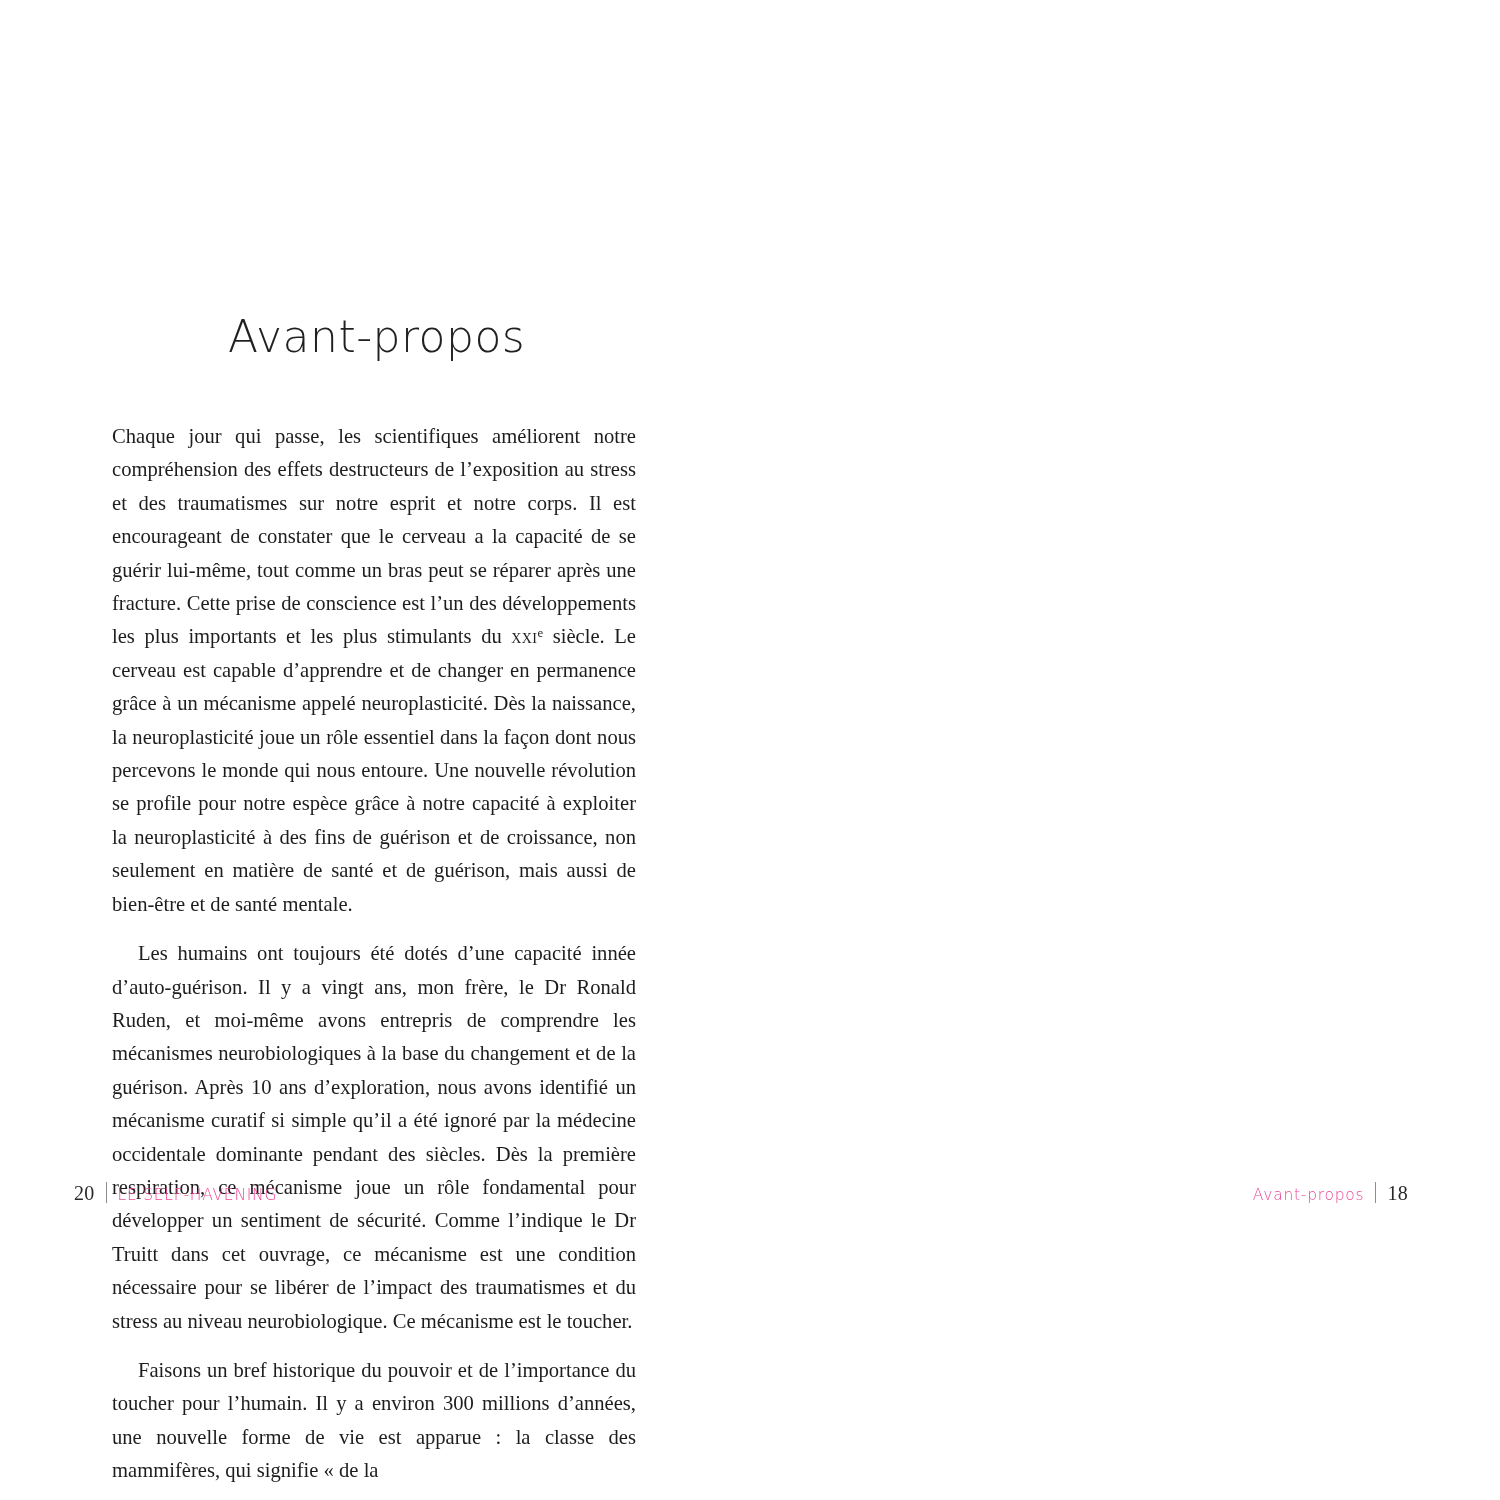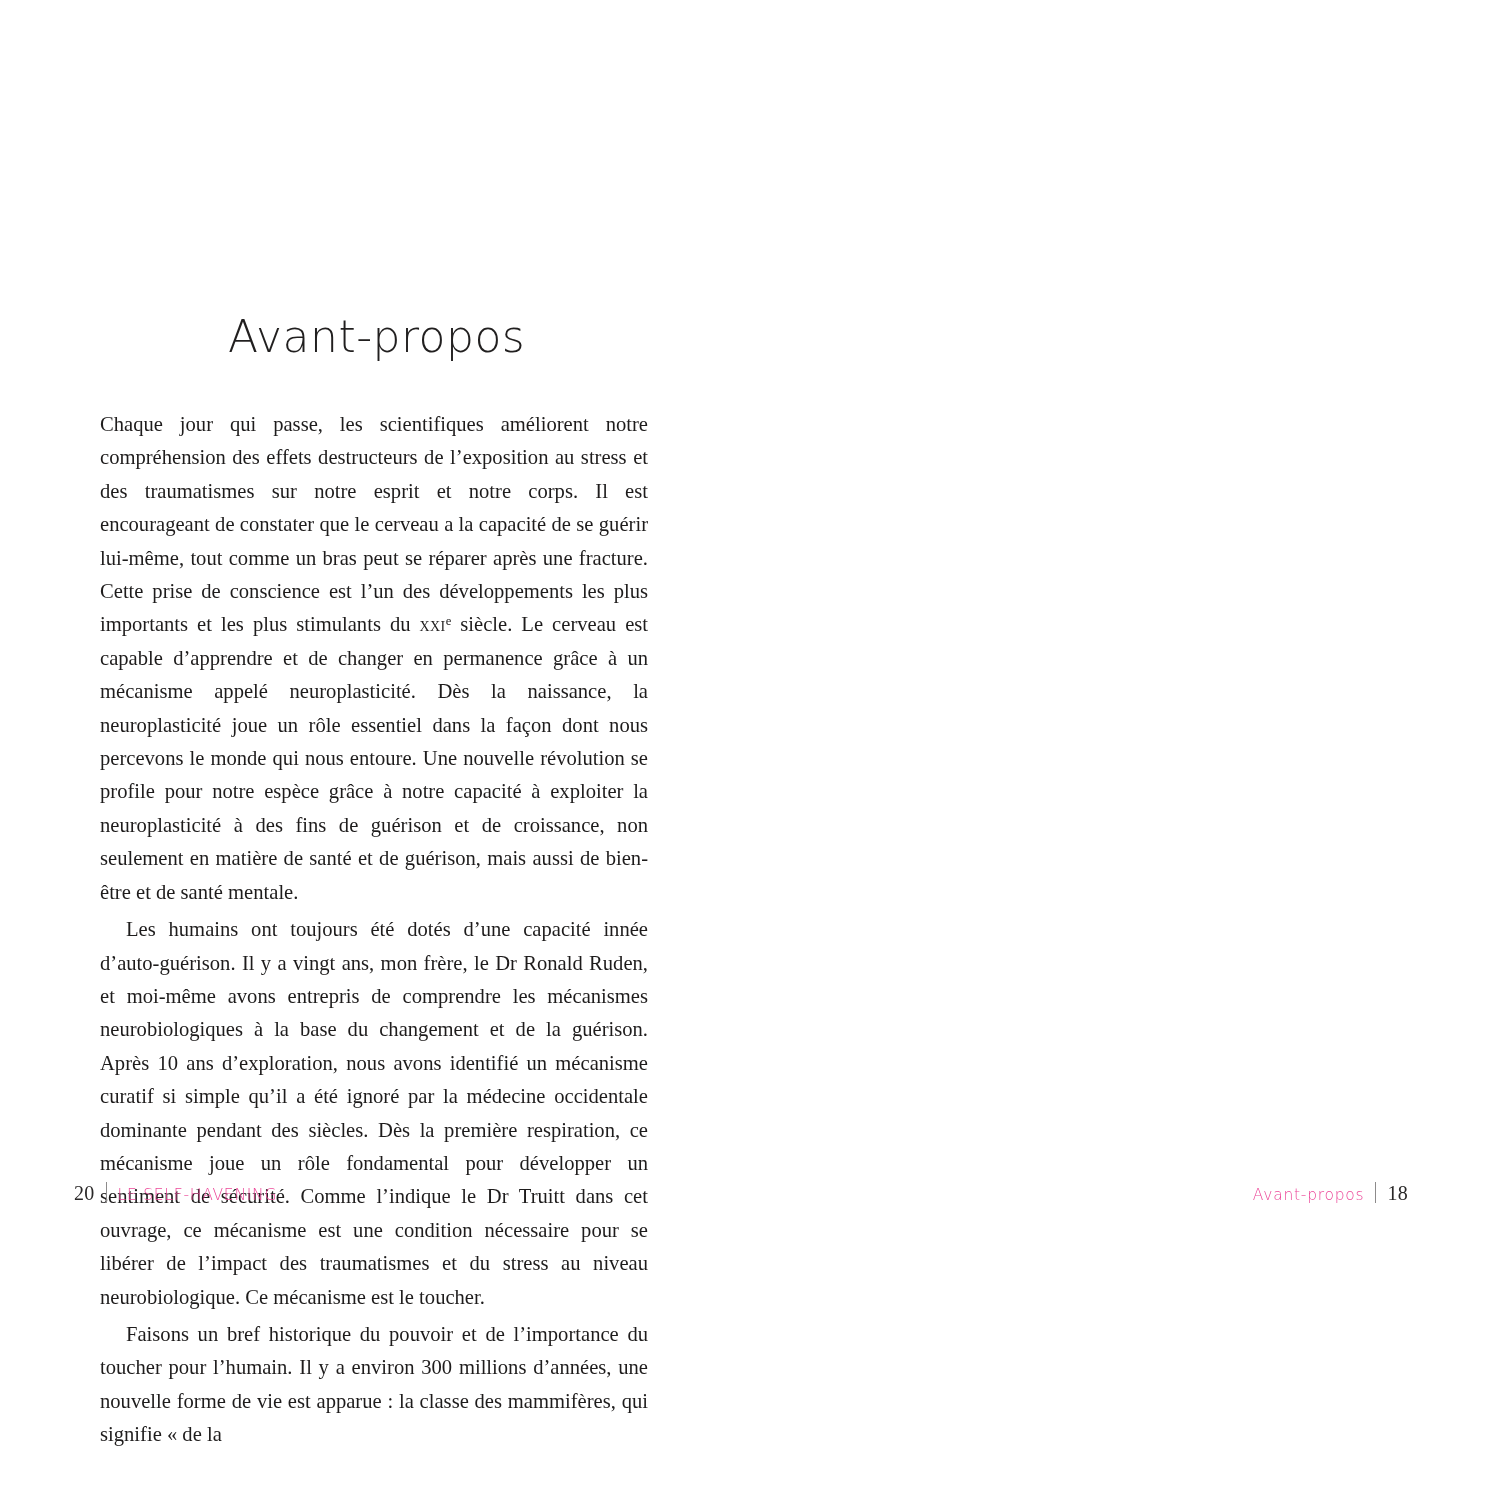--- a/index.html
+++ b/index.html
@@ -61,21 +61,21 @@
     color: #1e1c1c;
     hyphens: manual;
   }
   .column-left {
     left: 96px;
     top: 404px;
     width: 556px;
   }
 
   .column p {
-    margin: 4px;
+    margin: 16px;
     text-indent: 0;
   }
   .column p.indent {
     text-indent: 26px;
   }
   .column p:last-child {
     text-align: justify;
   }
   
   .column p {

